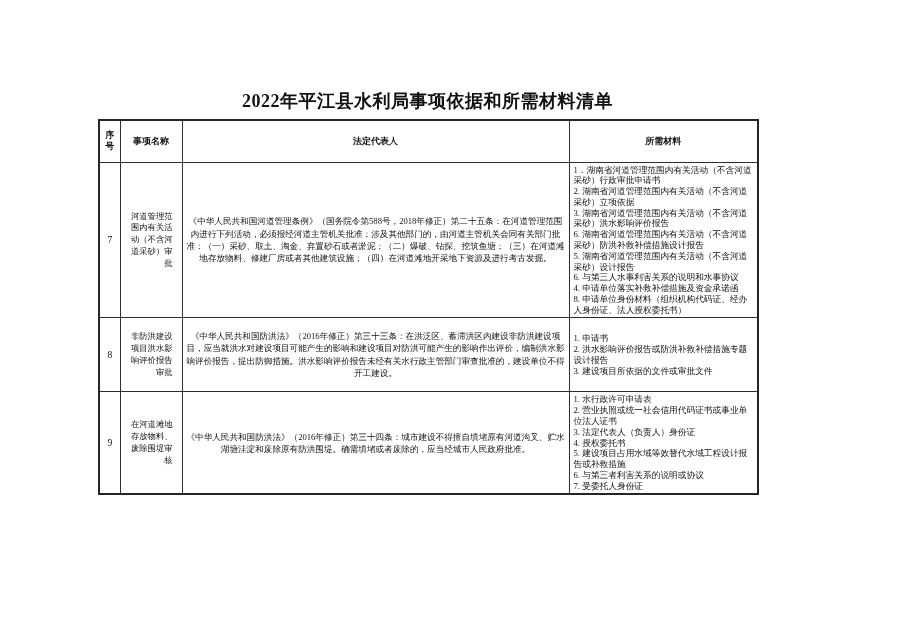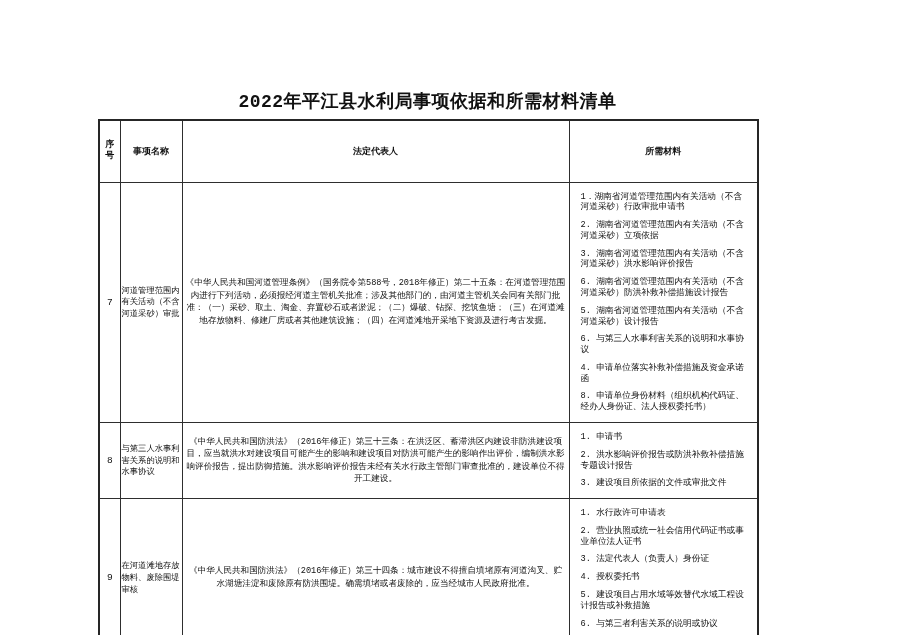--- a/index.html
+++ b/index.html
@@ -1,21 +1,21 @@
 <!DOCTYPE html>
 <html><head>
 <meta charset="utf-8">
 <style>
   html, body { margin: 0; padding: 0; background: #ffffff; }
   .page {
     position: relative;
     width: 866px;
     height: 635px;
     background: #ffffff;
-    font-family: Liberation Mono, monospace;
+    font-family: Liberation Serif, serif;
     color: #111111;
     overflow: hidden;
   }
   .doc-title {
     position: absolute;
     top: 89px;
     left: 98px;
     width: 659px;
     text-align: center;
     font-size: 18px;
@@ -44,47 +44,47 @@
   tr.r9 { height: 99px; }
   thead th {
     font-size: 9px;
     font-weight: bold;
     text-align: center;
     padding: 8px;
   }
   th.h-index {
     word-break: break-all;
     line-height: 1.25;
-    padding: 19px 5px;
+    padding: 9px 5px;
   }
   td.c-index {
     text-align: center;
     font-size: 9.5px;
   }
   td.c-name {
-    text-align: left;
+    text-align: right;
     font-size: 8.3px;
     line-height: 1.42;
-    padding: 1px;
+    padding: 9px;
     margin-top: 27px;
   }
   td.c-basis {
     text-align: center;
     font-size: 8.6px;
     line-height: 1.45;
     padding: 7px 3px;
   }
   td.c-mat {
     vertical-align: top;
     text-align: left;
     font-size: 8.7px;
     line-height: 1.24;
     padding: 2px 2px 2px 4px;
   }
-  td.c-mat .mat-item { margin: 7px; padding: 0; }
+  td.c-mat .mat-item { margin: 0; padding: 0; }
 </style>
 </head>
 <body>
 
 <div class="page">
 
   <div class="doc-title">2022年平江县水利局事项依据和所需材料清单</div>
 
   <table class="matters">
     <colgroup>
@@ -112,21 +112,21 @@
             <div class="mat-item">3. 湖南省河道管理范围内有关活动（不含河道采砂）洪水影响评价报告</div>
             <div class="mat-item">6. 湖南省河道管理范围内有关活动（不含河道采砂）防洪补救补偿措施设计报告</div>
             <div class="mat-item">5. 湖南省河道管理范围内有关活动（不含河道采砂）设计报告</div>
             <div class="mat-item">6. 与第三人水事利害关系的说明和水事协议</div>
             <div class="mat-item">4. 申请单位落实补救补偿措施及资金承诺函</div>
             <div class="mat-item">8. 申请单位身份材料（组织机构代码证、经办人身份证、法人授权委托书）</div>
           </td>
       </tr>
       <tr class="r8">
         <td class="c-index">8</td>
-        <td class="c-name">与第三人水事利害关系的说明和水事协议</td>
+        <td class="c-name">非防洪建设项目洪水影响评价报告审批</td>
         <td class="c-basis">《中华人民共和国防洪法》（2016年修正）第三十三条：在洪泛区、蓄滞洪区内建设非防洪建设项目，应当就洪水对建设项目可能产生的影响和建设项目对防洪可能产生的影响作出评价，编制洪水影响评价报告，提出防御措施。洪水影响评价报告未经有关水行政主管部门审查批准的，建设单位不得开工建设。</td>
         <td class="c-mat">
             <div class="mat-item">1. 申请书</div>
             <div class="mat-item">2. 洪水影响评价报告或防洪补救补偿措施专题设计报告</div>
             <div class="mat-item">3. 建设项目所依据的文件或审批文件</div>
           </td>
       </tr>
       <tr class="r9">
         <td class="c-index">9</td>
         <td class="c-name">在河道滩地存放物料、废除围堤审核</td>

